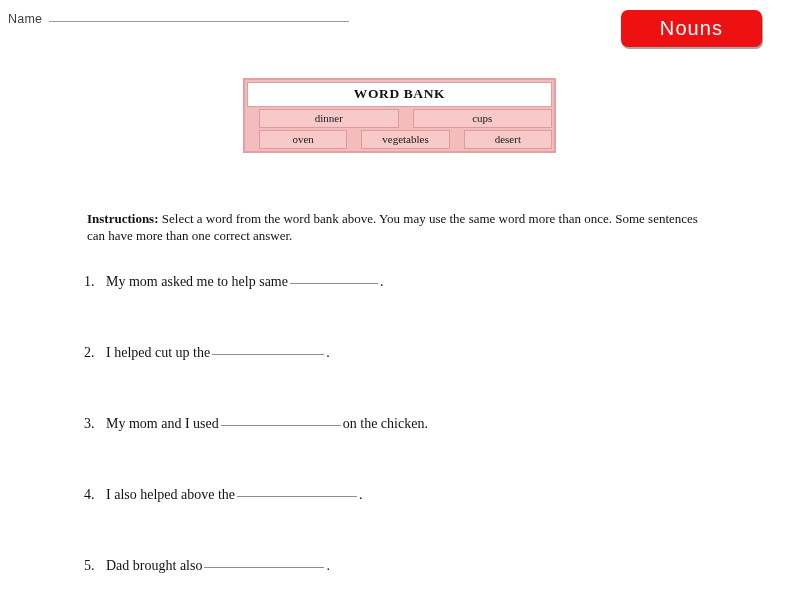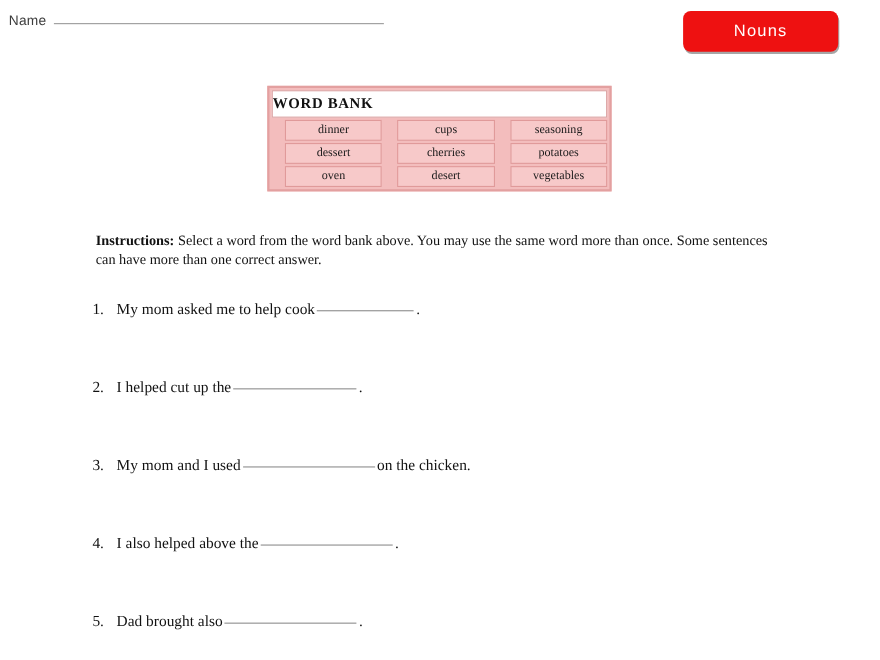--- a/index.html
+++ b/index.html
@@ -46,40 +46,40 @@
     height: 37px;
     background: #ee1111;
     border-radius: 7px;
     display: flex;
     align-items: center;
     justify-content: center;
     box-shadow: 1px 2px 0 rgba(0,0,0,.35);
   }
   #subject-badge span {
     font-family: "Liberation Sans", sans-serif;
-    font-size: 15px;
+    font-size: 20px;
     color: #ffffff;
     letter-spacing: 1.1px;
   }
 
   
   #word-bank {
     position: absolute;
     left: 243px;
     top: 78px;
     width: 313px;
     border: 2px solid #e3a0a0;
     background: #f3bdbd;
     padding: 2px;
     box-sizing: border-box;
   }
   #word-bank-title {
     background: #ffffff;
     border: 1px solid #dba0a0;
-    text-align: left;
+    text-align: center;
     font-weight: bold;
     font-size: 13.5px;
     letter-spacing: .6px;
     padding: 3px 0 4px 0;
     color: #111111;
   }
   .wb-row {
     display: flex;
     margin-top: 2px;
   }
@@ -159,46 +159,40 @@
 <div id="subject-badge">
   <span>Nouns</span>
 </div>
 
 <div id="word-bank">
   <div id="word-bank-title">WORD BANK</div>
 
   <div class="wb-row">
     <div class="wb-cell">dinner</div>
     <div class="wb-cell">cups</div>
-    <div class="wb-cell">seasoning</div>
-  </div>
-
-  <div class="wb-row">
-    <div class="wb-cell">dessert</div>
-    <div class="wb-cell">cherries</div>
-    <div class="wb-cell">potatoes</div>
-  </div>
+  </div>
+
 
   <div class="wb-row">
     <div class="wb-cell">oven</div>
+    <div class="wb-cell">vegetables</div>
     <div class="wb-cell">desert</div>
-    <div class="wb-cell">vegetables</div>
   </div>
 </div>
 
 <div id="instructions">
   <b>Instructions:</b><span> Select a word from the word bank above. You may use the same word more than once. Some sentences can have more than one correct answer.</span>
 </div>
 
 <div id="questions">
 
   <div class="question">
     <span class="q-num">1.</span>
     <span class="q-text">
-      <span>My mom asked me to help cook</span>
+      <span>My mom asked me to help same</span>
       <span class="blank w-short"></span>
       <span>.</span>
     </span>
   </div>
 
   <div class="question">
     <span class="q-num">2.</span>
     <span class="q-text">
       <span>I helped cut up the</span>
       <span class="blank w-medium"></span>

